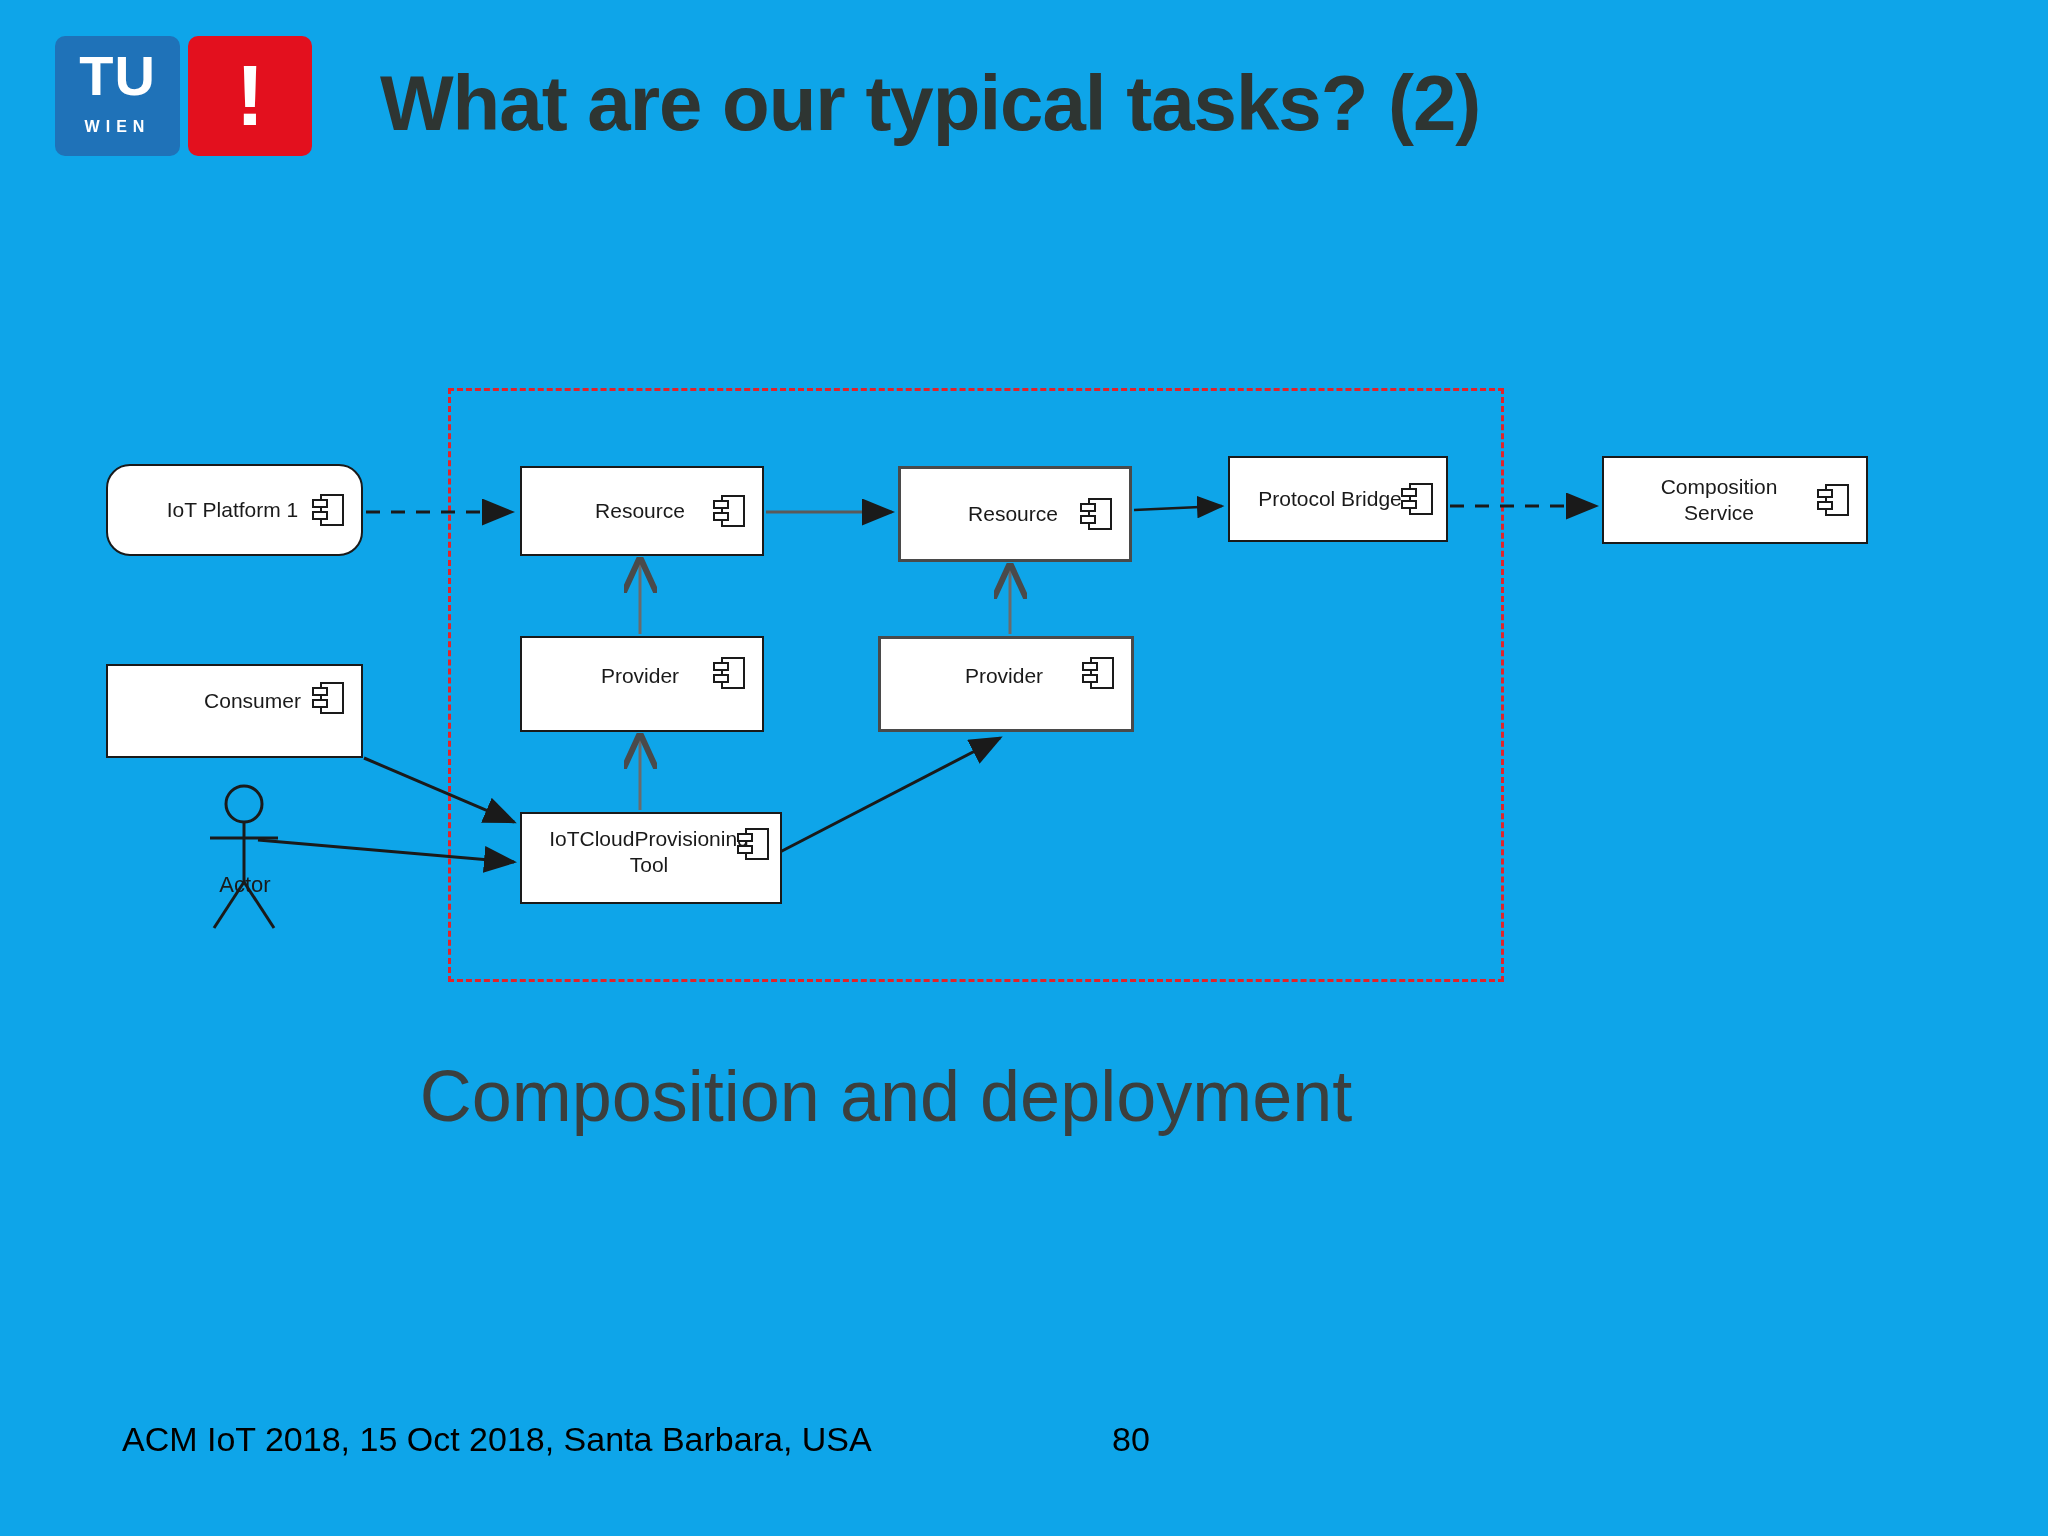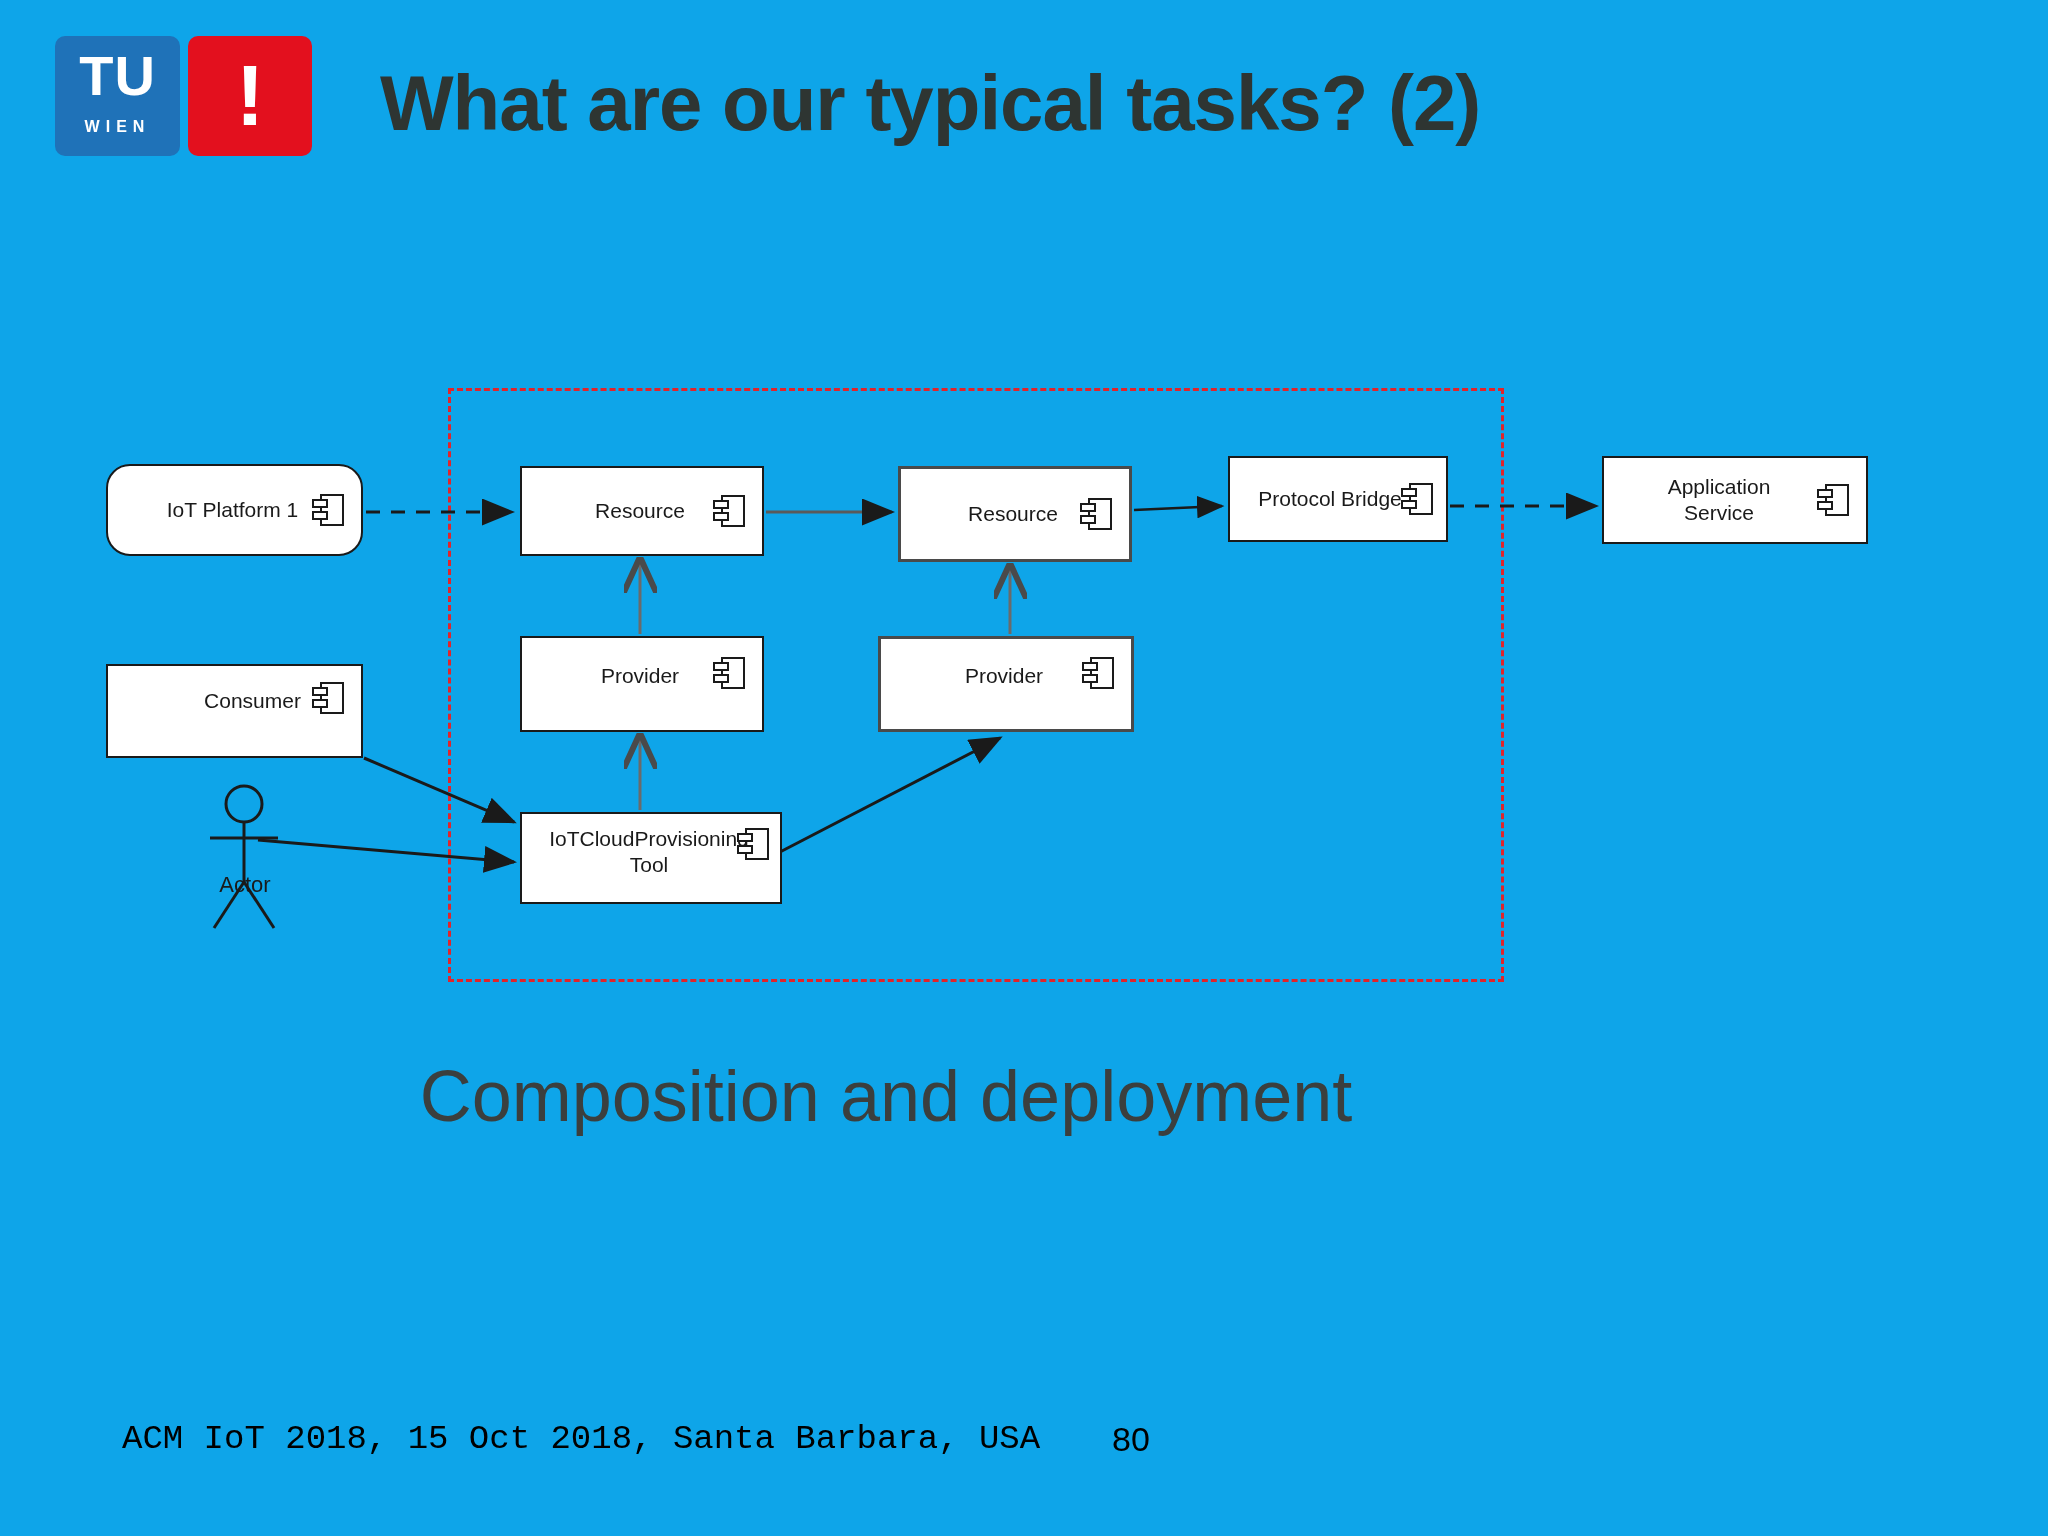--- a/index.html
+++ b/index.html
@@ -168,21 +168,20 @@
     color: #3b3f3e;
   }
 
   .footer {
     position: absolute;
     left: 122px;
     top: 1420px;
     font-size: 34px;
     color: #000000;
     white-space: nowrap;
-    font-family: Liberation Mono, monospace;
   }
   .footer-page {
     position: absolute;
     left: 1112px;
     top: 1420px;
     font-size: 34px;
     color: #000000;
   }
   svg.overlay {
     position: absolute;
@@ -273,21 +272,21 @@
     <div class="node" style="left:1228px; top:456px; width:220px; height:86px;">
       <span class="node-label" style="position:relative; left:-6px;">Protocol Bridge</span>
       <svg class="comp-icon" viewBox="0 0 34 38" style="right:12px;">
         <rect x="10" y="4" width="22" height="30" fill="none" stroke="#1a1a1a" stroke-width="2"></rect>
         <rect x="2" y="9" width="14" height="7" fill="#fff" stroke="#1a1a1a" stroke-width="2"></rect>
         <rect x="2" y="21" width="14" height="7" fill="#fff" stroke="#1a1a1a" stroke-width="2"></rect>
       </svg>
     </div>
 
     <div class="node" style="left:1602px; top:456px; width:266px; height:88px;">
-      <span class="node-label" style="position:relative; left:-14px;">Application
+      <span class="node-label" style="position:relative; left:-14px;">Composition
 Service</span>
       <svg class="comp-icon" viewBox="0 0 34 38">
         <rect x="10" y="4" width="22" height="30" fill="#fff" stroke="#1a1a1a" stroke-width="2"></rect>
         <rect x="2" y="9" width="14" height="7" fill="#fff" stroke="#1a1a1a" stroke-width="2"></rect>
         <rect x="2" y="21" width="14" height="7" fill="#fff" stroke="#1a1a1a" stroke-width="2"></rect>
       </svg>
     </div>
 
     <div class="node" style="left:106px; top:664px; width:257px; height:94px;padding-left:40px;">
       <span class="node-label" style="position:relative; top:-10px;">Consumer</span>

